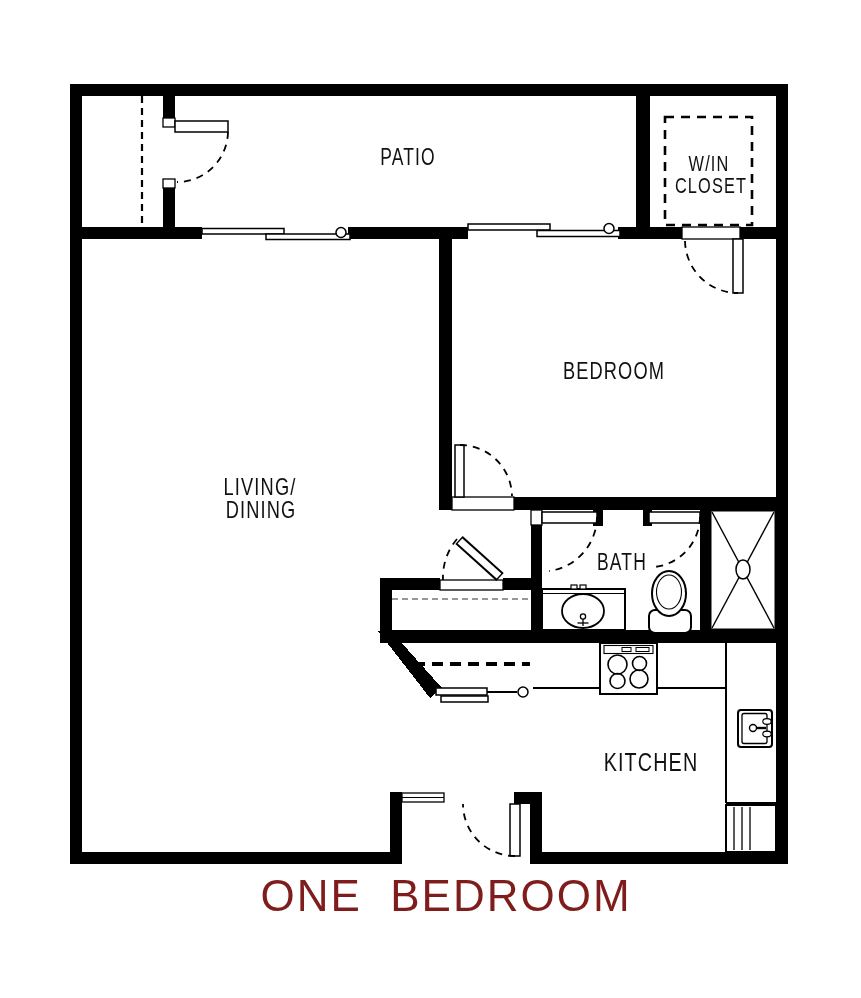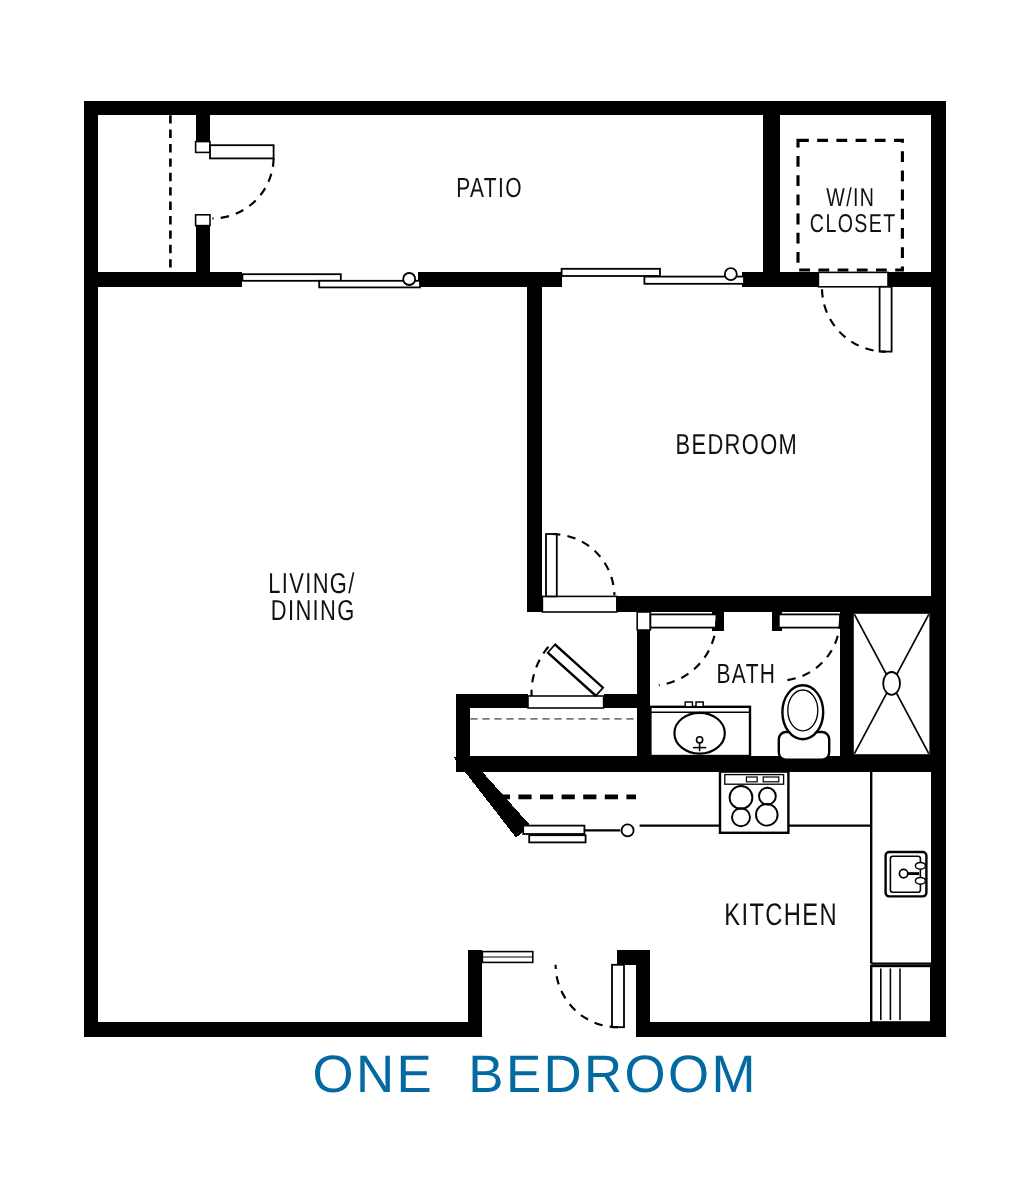--- a/index.html
+++ b/index.html
@@ -20,21 +20,21 @@
     font-size:23px;
     white-space:pre;
     line-height:1;
     text-align:center;
   }
   .room-label.small{font-size:21.5px;}
   .room-label.big{font-size:26px;}
   .plan-title{
     position:absolute;
     transform:translate(-50%,-50%);
-    color:#0369a1;
+    color:#7f1d1d;
     font-size:44px;
     letter-spacing:2px;
     white-space:pre;
     line-height:1;
   }
 </style>
 </head>
 <body>
 
 <div class="stage">

